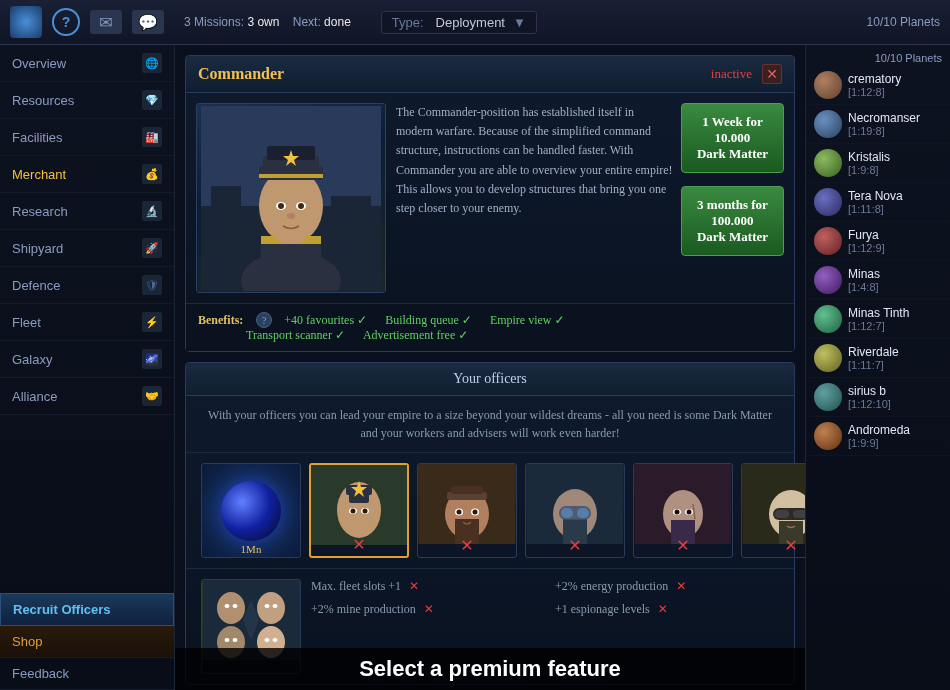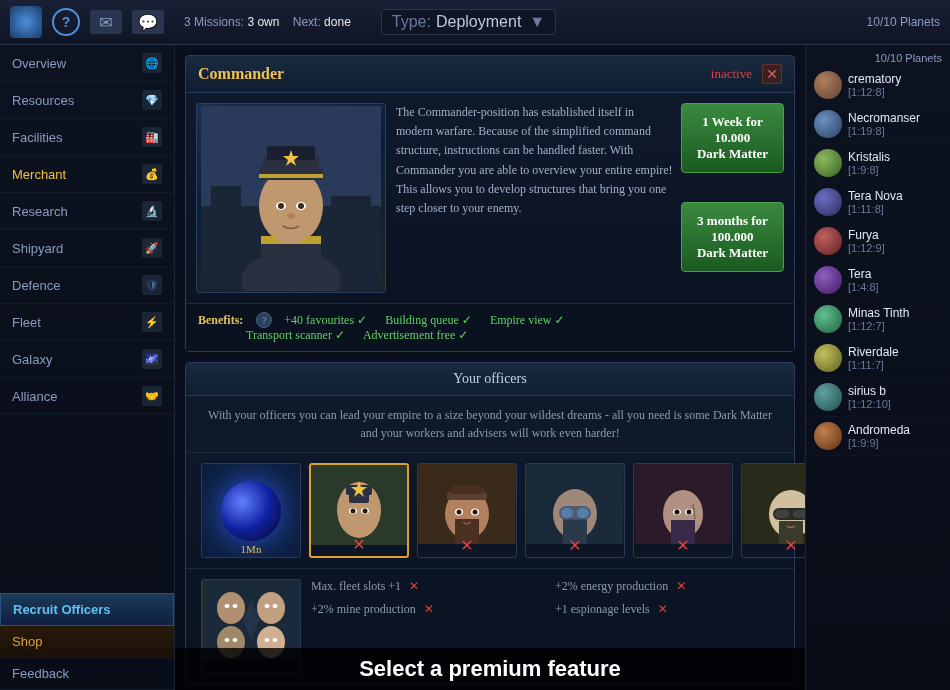--- a/index.html
+++ b/index.html
@@ -60,24 +60,24 @@
     .mission-info span.highlight { color: #e8e8e8; }
     .deployment-area {
       display: flex;
       align-items: center;
       margin-left: 20px;
       background: #0f1525;
       border: 1px solid #2a3550;
       border-radius: 3px;
       padding: 3px 10px;
       color: #8a9bc0;
-      font-size: 16px;
+      font-size: 13px;
     }
     .deployment-area span.label { color: #6a7a9a; }
-    .deployment-area span.value { color: #c0c8d8; margin-left: 5px; }
+    .deployment-area span.value { color: #c0c8d8; margin-left: 12px; }
     .top-bar-right {
       margin-left: auto;
       color: #8a9bc0;
       font-size: 12px;
     }
 
     
     .sidebar {
       position: absolute;
       top: 45px; left: 0;
@@ -502,21 +502,21 @@
   <div class="planet-item">
     <div class="planet-ball" style="background:radial-gradient(circle at 35% 35%, #c06060, #602020);"></div>
     <div class="planet-info">
       <div class="planet-name">Furya</div>
       <div class="planet-coords">[1:12:9]</div>
     </div>
   </div>
   <div class="planet-item">
     <div class="planet-ball" style="background:radial-gradient(circle at 35% 35%, #9060c0, #401860);"></div>
     <div class="planet-info">
-      <div class="planet-name">Tera</div>
+      <div class="planet-name">Minas</div>
       <div class="planet-coords">[1:4:8]</div>
     </div>
   </div>
   <div class="planet-item">
     <div class="planet-ball" style="background:radial-gradient(circle at 35% 35%, #60c090, #206040);"></div>
     <div class="planet-info">
       <div class="planet-name">Minas Tinth</div>
       <div class="planet-coords">[1:12:7]</div>
     </div>
   </div>
@@ -592,21 +592,21 @@
             <path d="M82 120 Q90 125 98 120" stroke="#8a5a40" stroke-width="1.5" fill="none"></path>
 
             <rect x="60" y="130" width="15" height="8" rx="2" fill="#c0a030"></rect>
             <rect x="105" y="130" width="15" height="8" rx="2" fill="#c0a030"></rect>
           </svg>
         </div>
       </div>
 
       <div style="flex:1;display:flex;flex-direction:row;gap:8px;">
         <div class="commander-desc">The Commander-position has established itself in modern warfare. Because of the simplified command structure, instructions can be handled faster. With Commander you are able to overview your entire empire! This allows you to develop structures that bring you one step closer to your enemy.</div>
-        <div style="display:flex;flex-direction:column;gap:21px;">
+        <div style="display:flex;flex-direction:column;gap:5px;">
           <div class="purchase-btn">
             <span>1 Week for<br>10.000<br>Dark Matter</span>
           </div>
           <div class="purchase-btn">
             <span>3 months for<br>100.000<br>Dark Matter</span>
           </div>
         </div>
       </div>
     </div>
 

